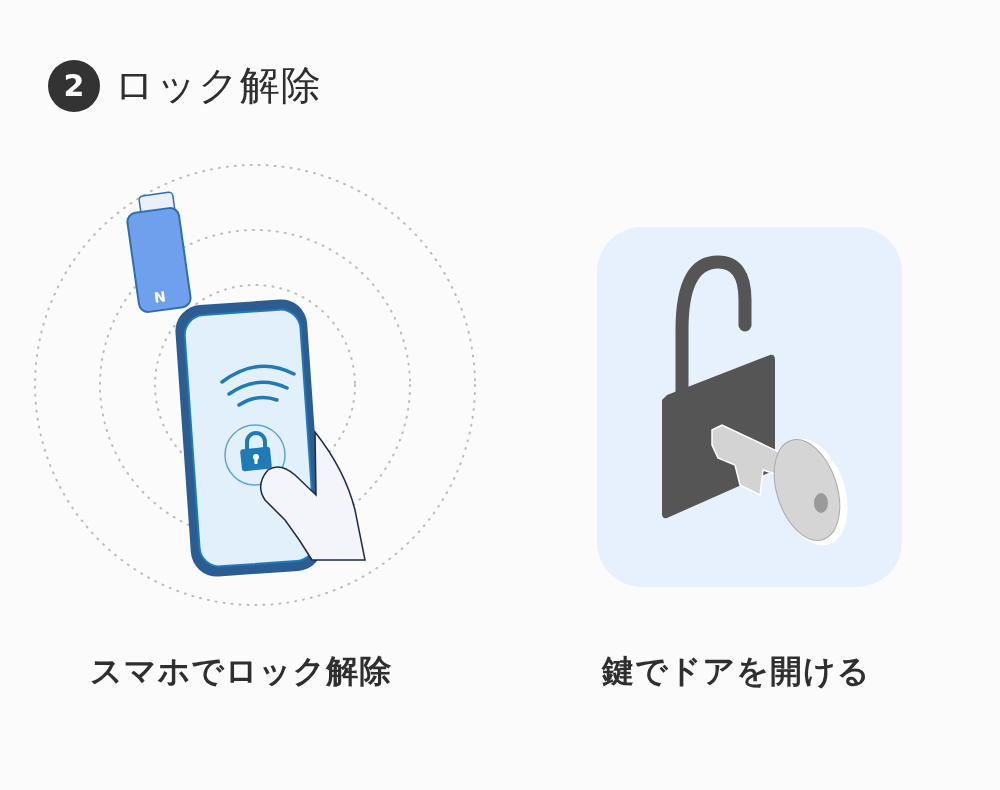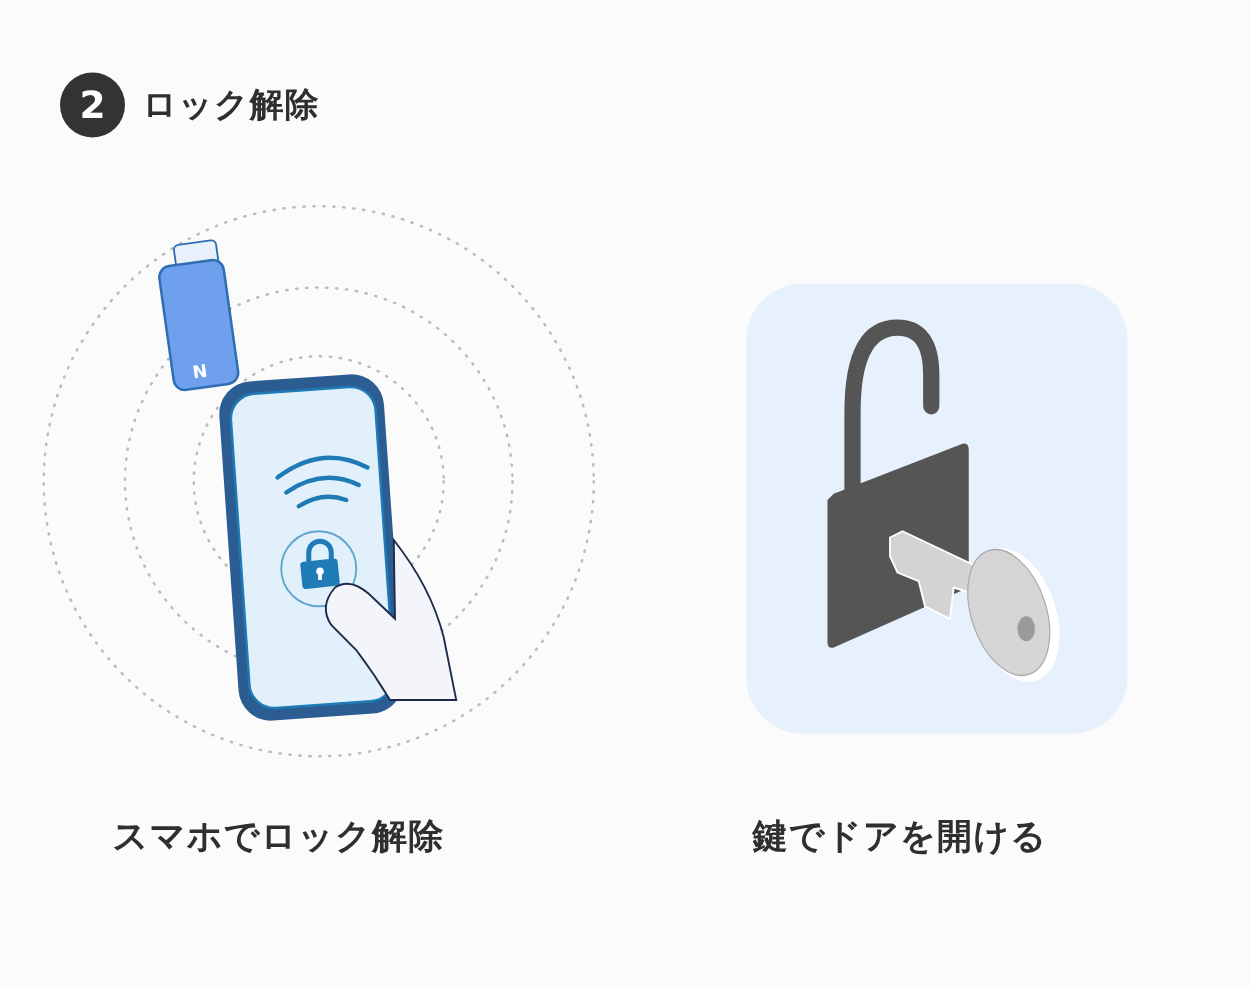--- a/index.html
+++ b/index.html
@@ -1,22 +1,22 @@
 <!DOCTYPE html>
 <html><head>
 <meta charset="utf-8">
 <style>
   html, body { margin:0; padding:0; }
   body { width:1000px; height:790px; background:#fbfbfb; position:relative; overflow:hidden;
          font-family:"DejaVu Sans", "Liberation Sans", sans-serif; }
   .heading { position:absolute; left:48px; top:58px; display:flex; align-items:center; gap:14px; }
   .badge { width:52px; height:52px; border-radius:50%; background:#333; color:#fff; font-weight:bold;
            font-size:30px; display:flex; align-items:center; justify-content:center; }
-  .title { font-size:27px; font-weight:bold; color:#2f2f2f; letter-spacing:1px; }
-  .caption { position:absolute; top:650px; font-size:28px; font-weight:bold; color:#2f2f2f; letter-spacing:1px; }
+  .title { font-size:40px; font-weight:normal; color:#2f2f2f; letter-spacing:1px; }
+  .caption { position:absolute; top:650px; font-size:32px; font-weight:bold; color:#2f2f2f; letter-spacing:1px; }
   svg { position:absolute; }
 </style>
 </head>
 <body>
 
 <div class="heading">
   <div class="badge">2</div>
   <div class="title">ロック解除</div>
 </div>
 

